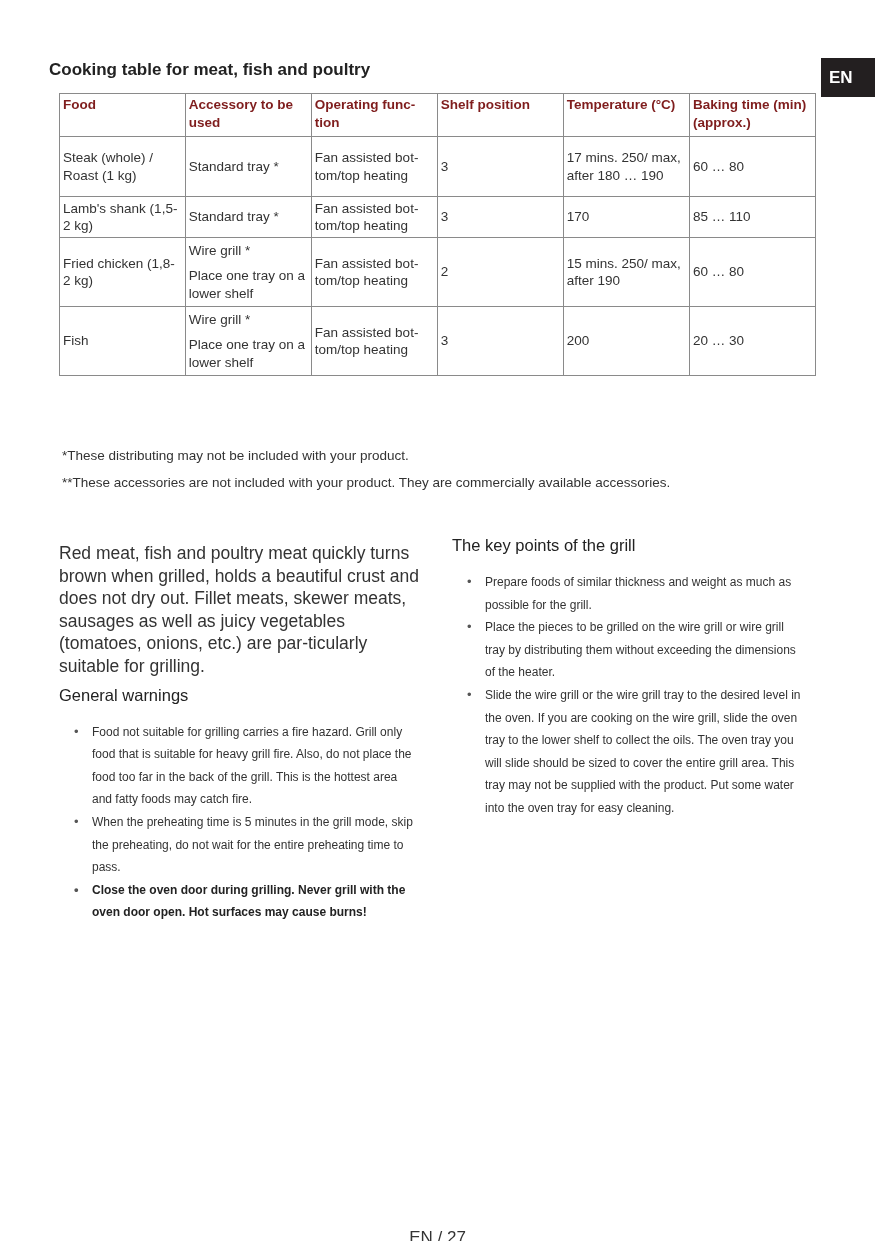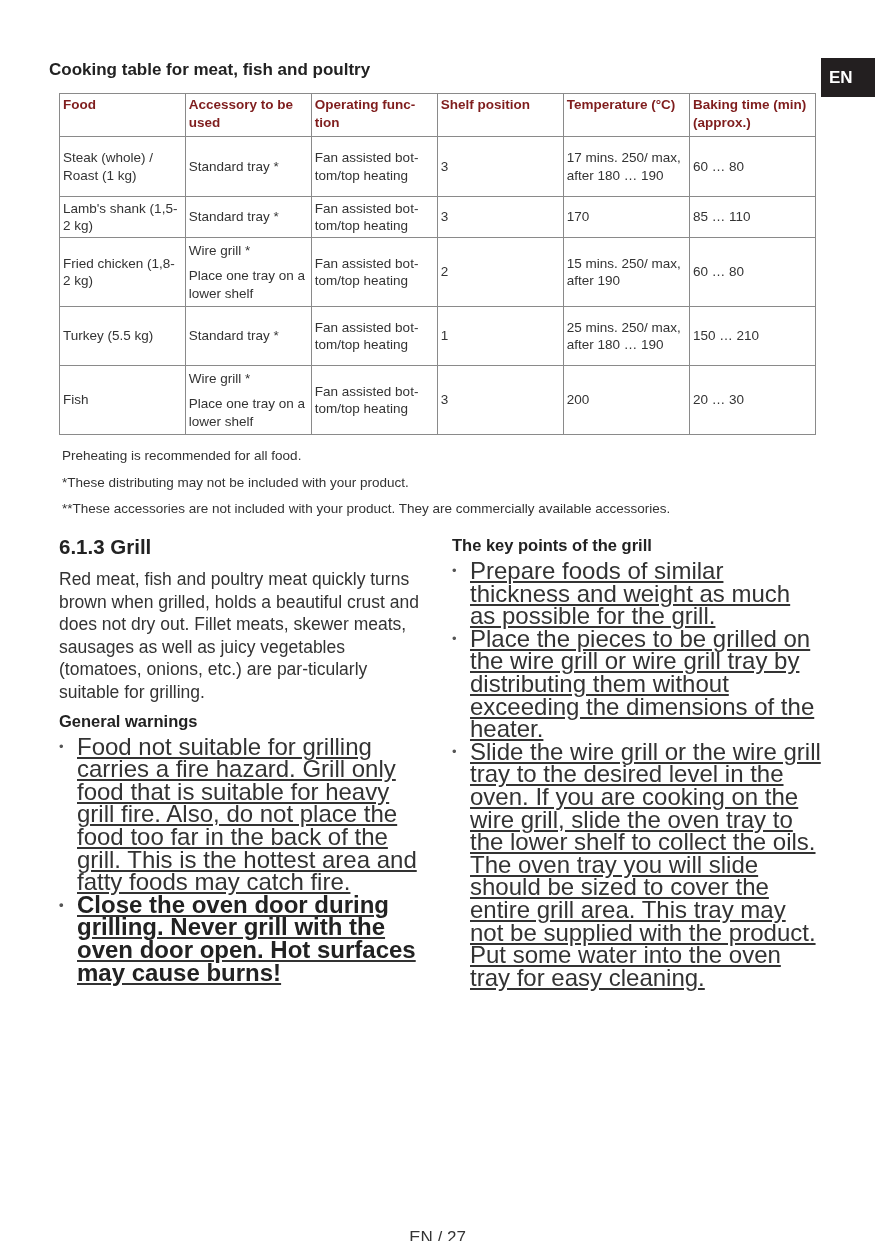--- a/index.html
+++ b/index.html
@@ -17,23 +17,23 @@
   table.cook td p { margin: 0; }
   table.cook td p + p { margin-top: 8px; }
   .c1 { width: 120px; } .c2 { width: 120px; } .c3 { width: 120px; }
   .c4 { width: 120px; } .c5 { width: 120px; } .c6 { width: 120px; }
   .notes { position: absolute; left: 62px; top: 448px; font-size: 13.5px; color: #333; }
   .notes div { height: 26.5px; }
   .left-col { position: absolute; left: 59px; top: 534px; width: 370px; }
   .right-col { position: absolute; left: 452px; top: 534px; width: 370px; }
   h2 { margin: 0; font-size: 20.5px; font-weight: bold; color: #222; line-height: 26px; }
   .body-text { font-size: 17.5px; line-height: 22.6px; color: #333; margin: 8px 0 0 0; }
-  h3 { margin: 6px 0 4px 0; font-size: 16.5px; font-weight: bold; color: #222; line-height: 22px; }
+  h3 { margin: 6px 0 4px 0; font-size: 16.5px; font-weight: normal; color: #222; line-height: 22px; }
   .right-col h3 { margin-top: 0; }
-  ul.bl { list-style: none; margin: 0; padding: 0; font-size: 24px; line-height: 22.6px; color: #333; text-decoration: underline; }
+  ul.bl { list-style: none; margin: 15px; padding: 0; font-size: 12px; line-height: 22.6px; color: #333; }
   ul.bl li { position: relative; padding-left: 18px; }
   ul.bl li::before { content: "•"; position: absolute; left: 0; top: 0; font-size: 13px; color: #555; }
   ul.bl li.strong { font-weight: bold; color: #222; }
   .page-num { position: absolute; left: 0; width: 875px; top: 1228px; text-align: center; font-size: 17px; color: #333; }
 </style>
 </head>
 <body>
 
 <div class="lang-tab">EN</div>
 
@@ -75,56 +75,45 @@
       <td>Fried chicken (1,8-2 kg)</td>
       <td>
         <p>Wire grill *</p>
         <p>Place one tray on a lower shelf</p>
       </td>
       <td>Fan assisted bot-tom/top heating</td>
       <td>2</td>
       <td>15 mins. 250/ max, after 190</td>
       <td>60 … 80</td>
     </tr>
-    <tr style="height:59px">
-      <td>Turkey (5.5 kg)</td>
-      <td>
-          <p>Standard tray *</p>
-        </td>
-      <td>Fan assisted bot-tom/top heating</td>
-      <td>1</td>
-      <td>25 mins. 250/ max, after 180 … 190</td>
-      <td>150 … 210</td>
-    </tr>
     <tr style="height:69px">
       <td>Fish</td>
       <td>
         <p>Wire grill *</p>
         <p>Place one tray on a lower shelf</p>
       </td>
       <td>Fan assisted bot-tom/top heating</td>
       <td>3</td>
       <td>200</td>
       <td>20 … 30</td>
     </tr>
   </tbody>
 </table>
 
 <div class="notes">
-  <div>Preheating is recommended for all food.</div>
   <div>*These distributing may not be included with your product.</div>
   <div>**These accessories are not included with your product. They are commercially available accessories.</div>
 </div>
 
 <div class="left-col">
-  <h2>6.1.3 Grill</h2>
   <p class="body-text">Red meat, fish and poultry meat quickly turns brown when grilled, holds a beautiful crust and does not dry out. Fillet meats, skewer meats, sausages as well as juicy vegetables (tomatoes, onions, etc.) are par-ticularly suitable for grilling.</p>
   <h3>General warnings</h3>
   <ul class="bl">
     <li>Food not suitable for grilling carries a fire hazard. Grill only food that is suitable for heavy grill fire. Also, do not place the food too far in the back of the grill. This is the hottest area and fatty foods may catch fire.</li>
+    <li>When the preheating time is 5 minutes in the grill mode, skip the preheating, do not wait for the entire preheating time to pass.</li>
     <li class="strong">Close the oven door during grilling. Never grill with the oven door open. Hot surfaces may cause burns!</li>
   </ul>
 </div>
 
 <div class="right-col">
   <h3>The key points of the grill</h3>
   <ul class="bl">
     <li>Prepare foods of similar thickness and weight as much as possible for the grill.</li>
     <li>Place the pieces to be grilled on the wire grill or wire grill tray by distributing them without exceeding the dimensions of the heater.</li>
     <li>Slide the wire grill or the wire grill tray to the desired level in the oven. If you are cooking on the wire grill, slide the oven tray to the lower shelf to collect the oils. The oven tray you will slide should be sized to cover the entire grill area. This tray may not be supplied with the product. Put some water into the oven tray for easy cleaning.</li>

